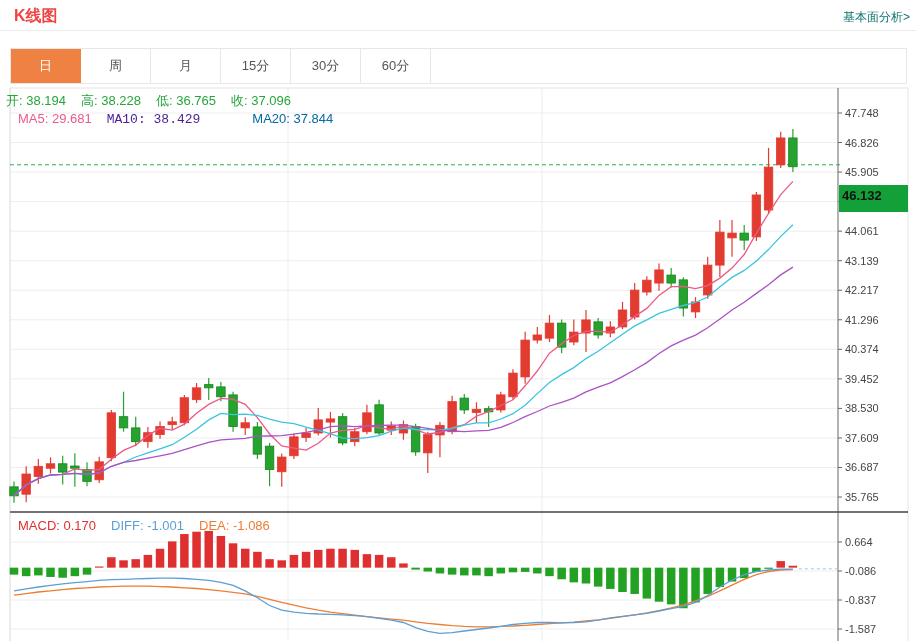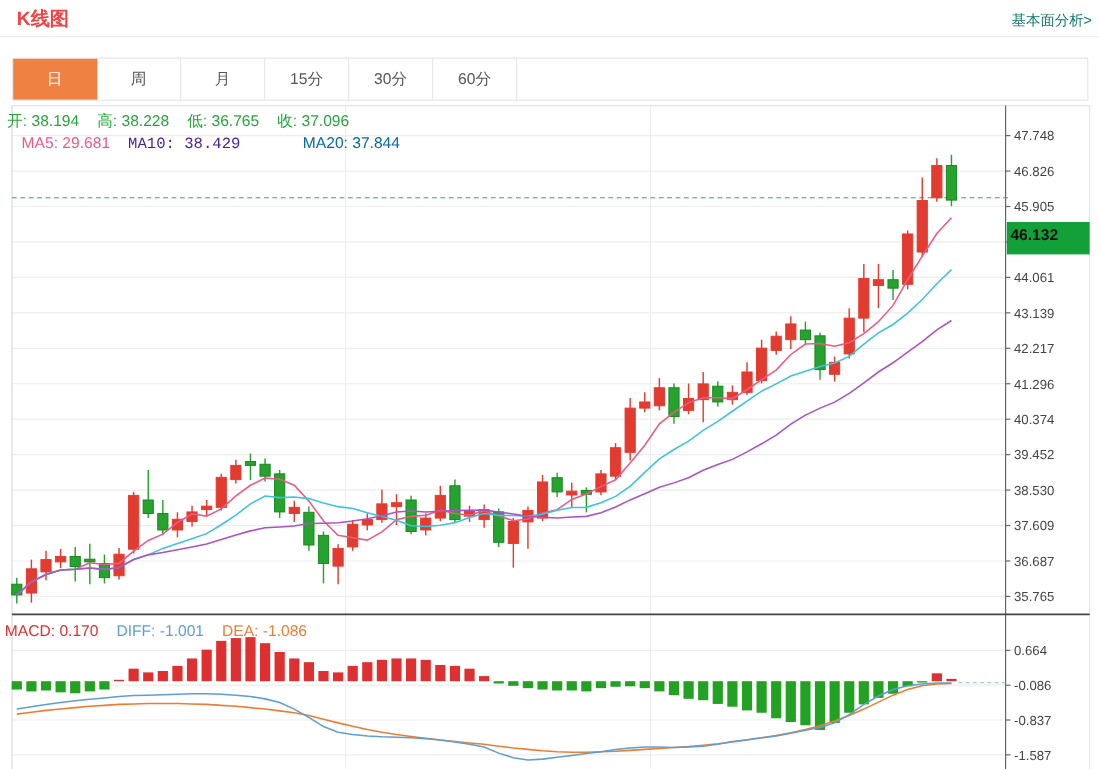--- a/index.html
+++ b/index.html
@@ -10,21 +10,21 @@
   .top-divider{position:absolute;left:0;top:30px;width:916px;height:0;border-top:1px solid #ebebeb;}
   .tabbar{position:absolute;left:10px;top:48px;width:897px;height:36px;display:flex;
           border:1px solid #e7e7e7;box-sizing:border-box;background:#fff;}
   .tab{width:70px;height:34px;line-height:34px;text-align:center;font-size:13px;color:#555;
        border-right:1px solid #e7e7e7;cursor:pointer;flex:none;box-sizing:border-box;}
   .tab.active{background:#ef8243;color:#fff;border-right-color:#ef8243;}
   #chart-svg{position:absolute;left:0;top:0;}
   .legend{position:absolute;font-size:13px;white-space:nowrap;}
   #ohlc-legend{left:6px;top:92px;}
   #ma-legend{left:18px;top:111px;}
-  #macd-legend{left:4px;top:518px;}
+  #macd-legend{left:18px;top:518px;}
   .legend span{margin-right:15px;}
   .price-badge{position:absolute;left:839px;top:154px;width:69px;height:27px;line-height:21px;
                padding-left:3px;box-sizing:border-box;font-size:13px;font-weight:bold;color:#111;margin-top:31px;}
   svg text{font-family:"Liberation Sans","DejaVu Sans",sans-serif;font-size:11px;fill:#444;}
 </style>
 </head>
 <body>
 
 <div class="page-title">K线图</div>
 <a class="fund-link">基本面分析&gt;</a>

